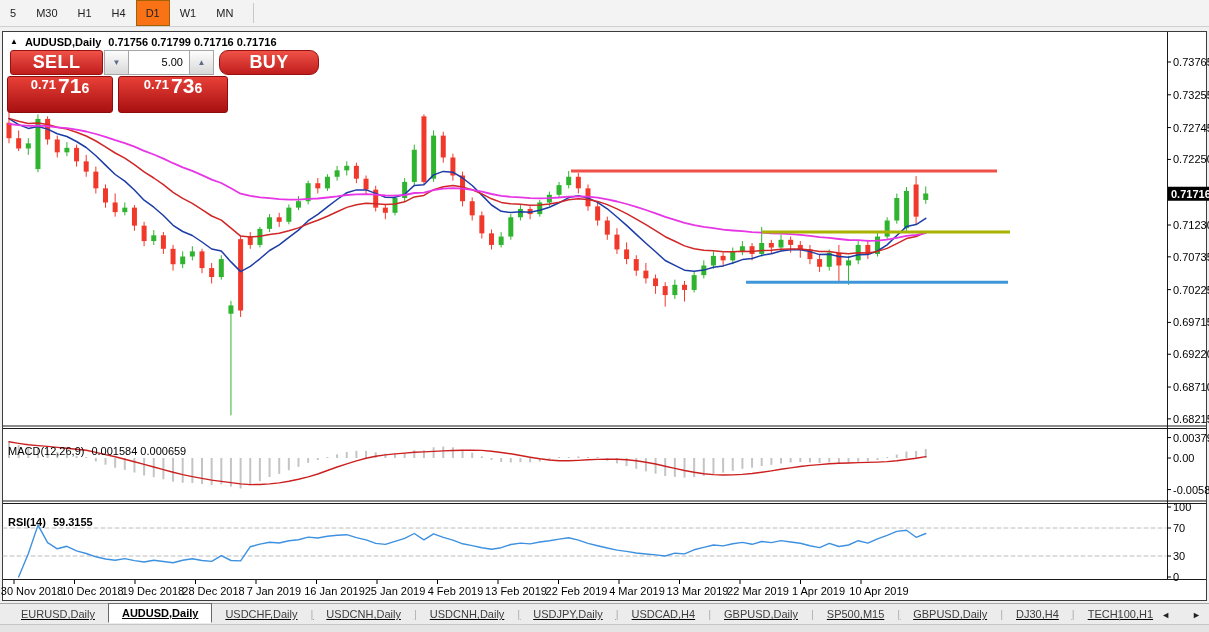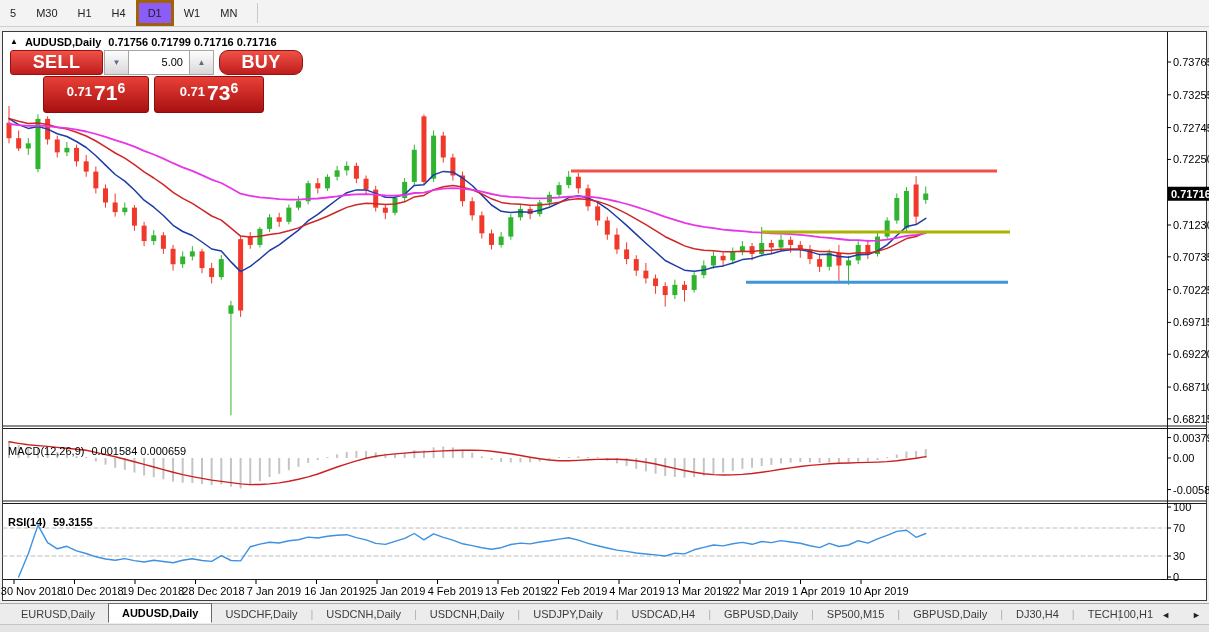--- a/index.html
+++ b/index.html
@@ -5,21 +5,21 @@
   * { box-sizing: border-box; margin: 0; padding: 0; }
   html,body { width:1209px; height:632px; }
   body { position:relative; background:#f0f0f0; font-family:"Liberation Sans",sans-serif; overflow:hidden; }
 
   
   .toolbar { position:absolute; left:0; top:0; width:1209px; height:27px;
              background:#f3f3f3; border-bottom:1px solid #cfcfcf;
              display:flex; align-items:stretch; }
   .tf-btn { display:flex; align-items:center; justify-content:center;
             padding:0 9px; font-size:11px; color:#222; cursor:default; border:1px solid transparent; }
-  .tf-btn.active { background:#8b5cf6; border:3px solid #a16207; }
+  .tf-btn.active { background:#f97316; border:1px solid #a16207; }
   .tb-sep { width:1px; background:#c8c8c8; margin:3px 10px; }
 
   
   .chart-window { position:absolute; left:2px; top:31px; width:1205px; height:570px;
                   background:#ffffff; border:1px solid #3c3c3c; }
 
   svg#chart-svg { position:absolute; left:0; top:0; width:1209px; height:632px; pointer-events:none; }
   svg text { font-family:"Liberation Sans",sans-serif; font-size:11px; fill:#000; }
 
   .chart-header { position:absolute; left:10px; top:36px; font-size:11px; font-weight:bold;
@@ -27,41 +27,41 @@
   .hdr-tri { font-size:8px; position:relative; top:-1px; }
 
   .pane-label { position:absolute; font-size:11px; color:#000; display:flex; gap:7px; }
 
   
   .trade-btn { position:absolute; height:25px; top:50px;
                background:linear-gradient(#ef5247,#c01d1d); border:1px solid #971111;
                border-radius:3px; color:#fff; font-size:18px; font-weight:bold;
                display:flex; align-items:center; justify-content:center; letter-spacing:.4px; }
   .sell-btn { left:10px; width:93px; }
-  .buy-btn  { left:219px; width:84px;border-radius:9px; }
+  .buy-btn  { left:219px; width:100px;border-radius:9px; }
   .vol-btn { position:absolute; top:50px; width:25px; height:25px;
              background:linear-gradient(#fdfdfd,#d8d8d8); border:1px solid #a6a6a6;
              color:#5a6a88; font-size:8px; display:flex; align-items:center; justify-content:center; }
   .vol-down { left:104px; } .vol-up { left:189px; }
   .vol-field { position:absolute; left:128px; top:50px; width:62px; height:25px;
                background:#fff; border:1px solid #a6a6a6; font-size:11px; color:#000;
                text-align:right; padding-right:6px; line-height:23px; }
   .price-panel { position:absolute; top:76px; height:37px;
                  background:linear-gradient(#e84038,#a81010); border:1px solid #8c0d0d;
-                 border-radius:3px; color:#fff; display:flex; align-items:center;
-                 justify-content:center; padding-bottom:2px;margin-left:36px; }
+                 border-radius:3px; color:#fff; display:flex; align-items:flex-start;
+                 justify-content:center; padding-bottom:2px; }
   .pp-sell { left:7px; width:106px; } .pp-buy { left:118px; width:110px; }
   .pp-small { font-size:13px; font-weight:bold; margin:0 2px 4px 0; }
   .pp-big { font-size:21px; font-weight:bold; line-height:0.9; }
   .pp-sup { font-size:14px; font-weight:bold; align-self:flex-start; margin-top:3px; }
 
   
   .tabbar { position:absolute; left:0; top:603px; width:1209px; height:21px;
             background:#ececec; border-top:1px solid #a8a8a8;
-            display:flex; align-items:center; padding-left:8px; }
+            display:flex; align-items:center; padding-left:8px;text-decoration:underline; }
   .tab { font-size:11px; color:#3c3c3c; padding:2px 13px; white-space:nowrap; cursor:default; }
   .tab.active { background:#ffffff; border:1px solid #6a6a6a; border-bottom:1px solid #fff;
                 color:#000; font-weight:bold; position:relative; top:-1px; padding:3px 13px; }
   .tab-div { color:#b0b0b0; font-size:11px; }
   .tab-arrows { position:absolute; right:8px; top:0; height:21px; display:flex;
                 align-items:center; gap:22px; font-size:9px; color:#222; }
   .tab-arrow-div { color:#b0b0b0; font-size:11px; margin-right:18px; }
   .statusbar { position:absolute; left:0; top:624px; width:1209px; height:8px;
                background:#e4e4e4; border-top:1px solid #c4c4c4; }
 </style>

